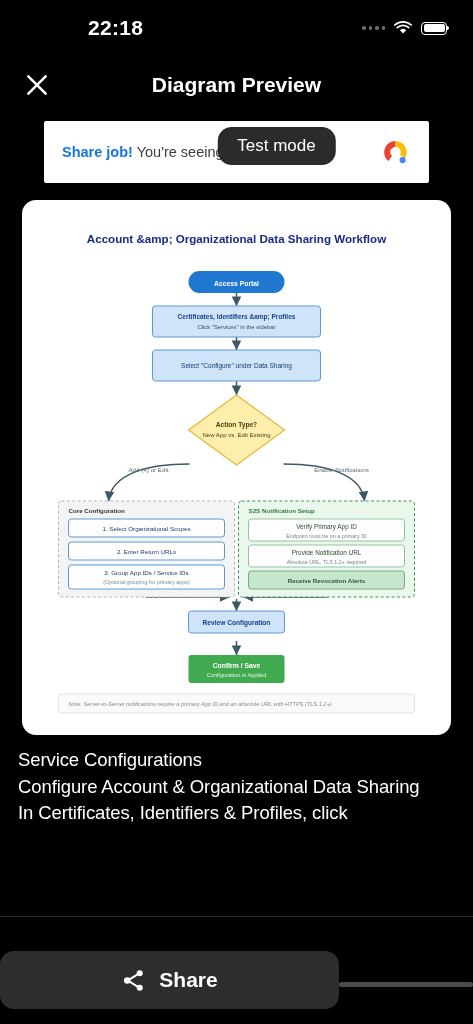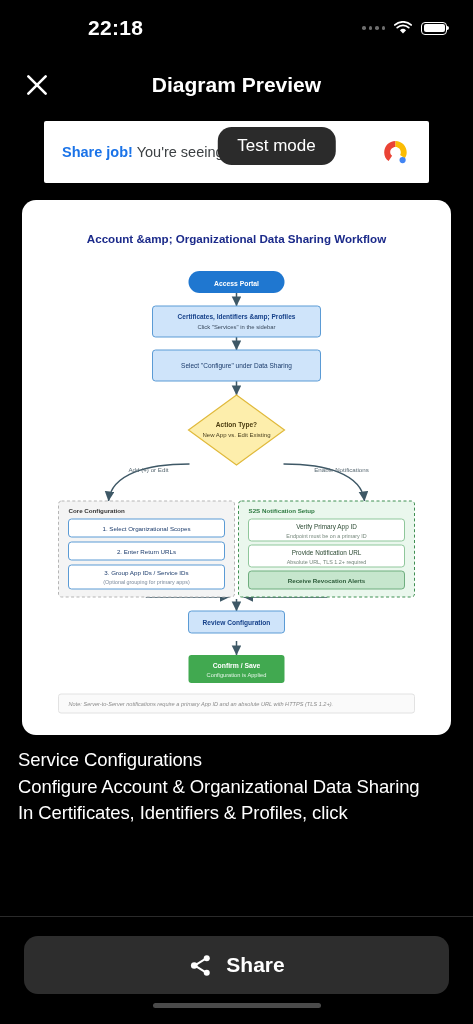--- a/index.html
+++ b/index.html
@@ -67,21 +67,21 @@
     color:#fff; text-align:left; font-size:18.5px; line-height:26.5px;
     padding:12px 18px 0; letter-spacing:-.1px;
   }
   .caption div { white-space:nowrap; }
   .caption .wrapline { white-space:normal; }
 
   
   .bottombar {
     position:absolute; left:0; right:0; bottom:0; height:108px;
     background:#000; border-top:1px solid #2a2a2a;
-    display:flex; flex-direction:column; align-items:center; padding-top:19px;
+    display:flex; flex-direction:row; align-items:center; padding-top:19px;
   }
   .share-btn {
     width:425px; height:58px; background:#2d2d2d; border-radius:14px;
     display:flex; align-items:center; justify-content:center; gap:13px;
     cursor:pointer;
   }
   .share-lbl { color:#fff; font-size:21px; font-weight:bold; }
   .home-ind { width:168px; height:5px; border-radius:3px; background:#4a4a4a; margin-top:9px; }
 </style>
 </head>

